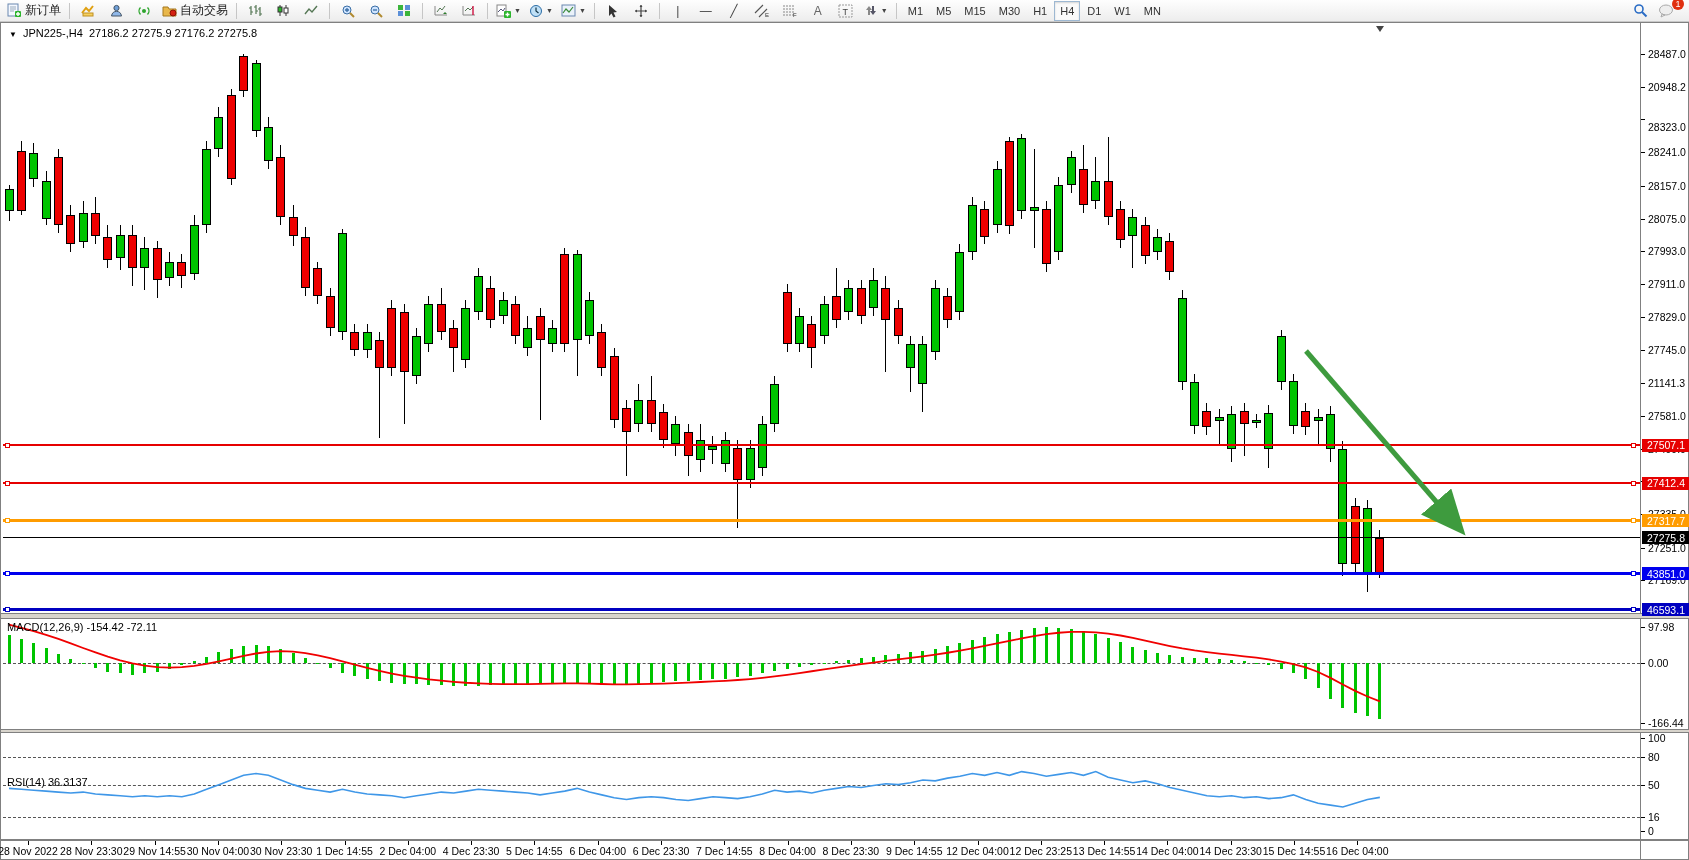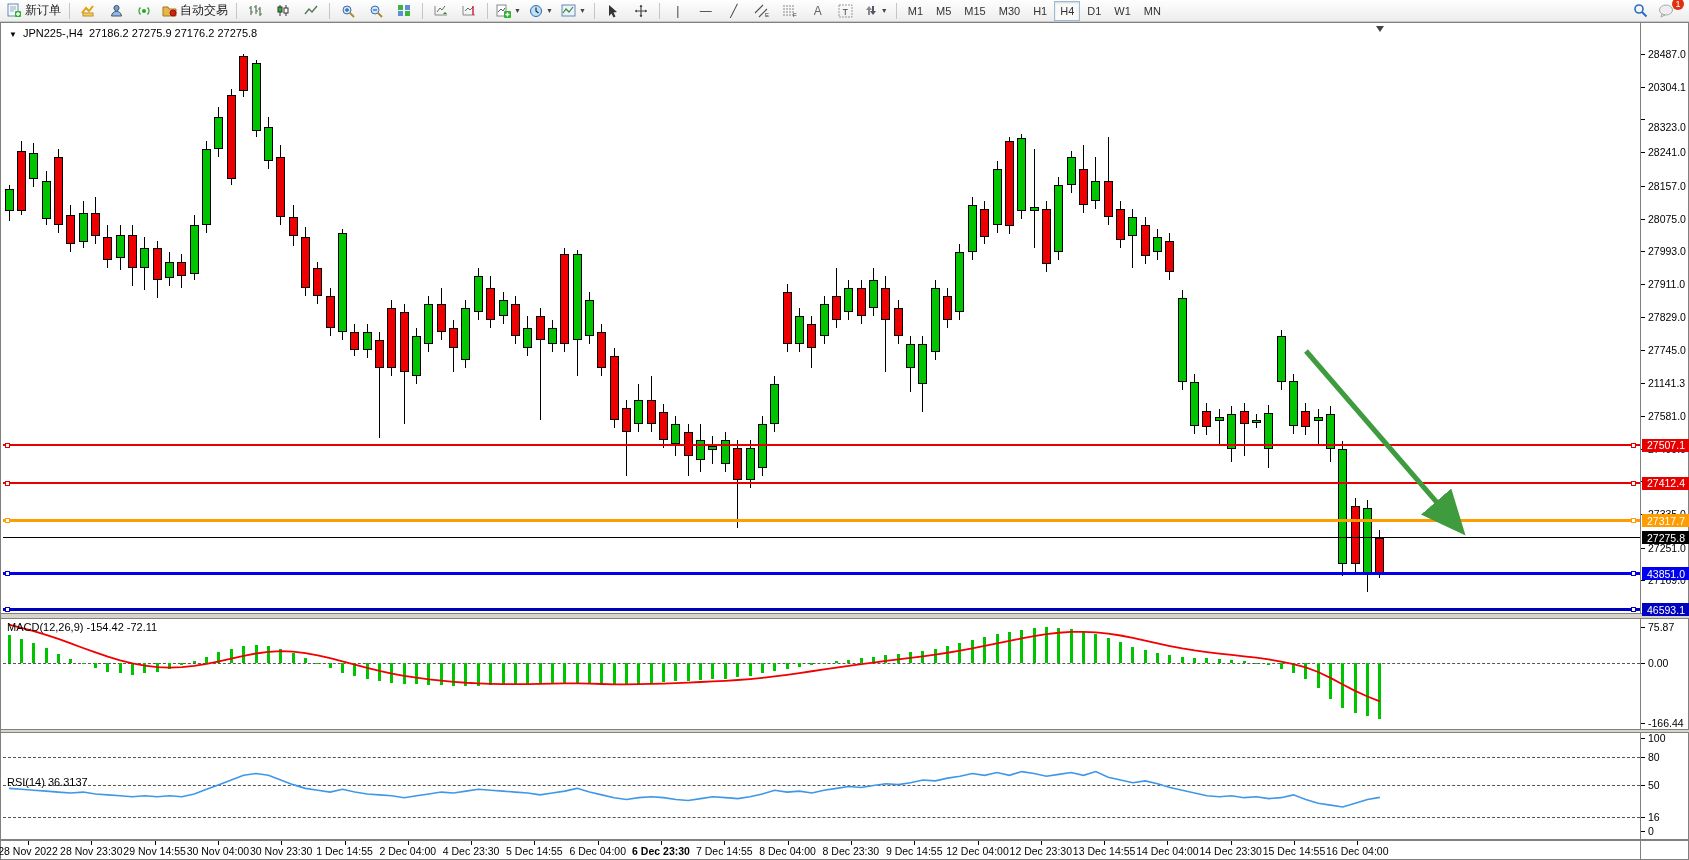--- a/index.html
+++ b/index.html
@@ -481,21 +481,21 @@
     <div id="rsi-panel"></div>
     <div id="time-axis"></div>
     <div id="price-axis"></div>
   <div class="panel-sep" style="top: 590px; height: 6px;"></div>
       <div class="panel-sep" style="top: 706px; height: 4px;"></div>
       <div class="panel-sep" style="top: 816px; height: 2px;"></div>
       <div style="position: absolute; left: 1639px; top: 0px; width: 1px; height: 836px; background: rgb(128, 128, 128); z-index: 20;"></div>
       <div class="tick-dash" style="left: 1640px; top: 31px;"></div>
       <div class="tick-text" style="left: 1647px; top: 25px;">28487.0</div>
       <div class="tick-dash" style="left: 1640px; top: 63.7476px;"></div>
-      <div class="tick-text" style="left: 1647px; top: 57.7476px;">20304.1</div>
+      <div class="tick-text" style="left: 1647px; top: 57.7476px;">20948.2</div>
       <div class="tick-dash" style="left: 1640px; top: 96.4952px;"></div>
       <div class="tick-text" style="left: 1647px; top: 98px;">28323.0</div>
       <div class="tick-dash" style="left: 1640px; top: 129.243px;"></div>
       <div class="tick-text" style="left: 1647px; top: 123.243px;">28241.0</div>
       <div class="tick-dash" style="left: 1640px; top: 162.789px;"></div>
       <div class="tick-text" style="left: 1647px; top: 156.789px;">28157.0</div>
       <div class="tick-dash" style="left: 1640px; top: 195.537px;"></div>
       <div class="tick-text" style="left: 1647px; top: 189.537px;">28075.0</div>
       <div class="tick-dash" style="left: 1640px; top: 228.284px;"></div>
       <div class="tick-text" style="left: 1647px; top: 222.284px;">27993.0</div>
@@ -653,21 +653,21 @@
       <div class="macd-bar" style="left: 1315.6px; top: 639.6px; height: 25.417px; background: rgb(0, 196, 0);"></div>
       <div class="macd-bar" style="left: 1327.95px; top: 639.6px; height: 36.31px; background: rgb(0, 196, 0);"></div>
       <div class="macd-bar" style="left: 1340.3px; top: 639.6px; height: 45.3875px; background: rgb(0, 196, 0);"></div>
       <div class="macd-bar" style="left: 1352.65px; top: 639.6px; height: 50.834px; background: rgb(0, 196, 0);"></div>
       <div class="macd-bar" style="left: 1365px; top: 639.6px; height: 53.7388px; background: rgb(0, 196, 0);"></div>
       <div class="macd-bar" style="left: 1377.35px; top: 639.6px; height: 55.9174px; background: rgb(0, 196, 0);"></div>
       <svg class="overlay" style="left: 0px; top: 596px; width: 1639px; height: 110px;">
         <polyline points="8,5.746825000000058 20.35,8.882193500000085 32.7,12.126600929999995 45.05,15.855468725399987 57.4,19.962215605812048 69.75,24.363708172533393 82.1,28.99510237457605 94.45,33.406409852169304 106.8,37.646049684692116 119.14999999999999,41.35237875405983 131.5,44.48296142816662 143.85,46.68516991396996 156.2,48.08336453289655 168.54999999999998,48.53490033565936 180.9,48.08827826181425 193.25,46.78132904421511 205.6,44.803324654487824 217.95,42.30189723050046 230.29999999999998,39.55196383979046 242.65,36.847841795036516 255,34.49898060012845 267.34999999999997,32.9065148681002 279.7,32.22356559711818 292.05,32.64944916575223 304.4,34.09998634928672 316.75,36.3497533524436 329.09999999999997,39.222919614906004 341.45,42.42257329962672 353.8,45.71712317370884 366.15,48.92592807549295 378.5,51.908087898884446 390.84999999999997,54.55370056112986 403.2,56.7770424376813 415.55,58.671013101391395 427.9,60.30807421908537 440.25,61.66486389088652 452.59999999999997,62.803041834891474 464.95,63.770702631215386 477.3,64.44559605234804 489.65,64.8921309208315 502,65.16054611824859 514.3499999999999,65.21014597223382 526.6999999999999,65.08906985834244 539.05,64.83486648950714 551.4,64.55670586181554 563.75,64.4196225722161 576.1,64.47246160632858 588.4499999999999,64.67344005293626 600.8,64.98996724129029 613.15,65.31674044820647 625.5,65.33197754960099 637.85,65.18409848868885 650.1999999999999,64.90898882117733 662.55,64.53463928051826 674.9,64.08288263880422 687.25,63.5707484582673 699.6,63.0115197974485 711.9499999999999,62.4155574420098 724.3,61.790942804767724 736.65,60.98421538771879 749,60.03544000242073 761.35,58.816103201888154 773.6999999999999,57.38572849747277 786.05,55.79074422802876 798.4,54.0673644978624 810.75,52.243836308332675 823.1,50.34219232049952 835.4499999999999,48.539382009989595 847.8,46.81366196779186 860.15,45.148072334877725 872.5,43.529384421204554 884.85,41.94727984853955 897.1999999999999,40.393710281860876 909.55,38.862398019851526 921.9,37.34844645548412 934.25,35.68827223527762 946.6,33.7542803435166 958.9499999999999,31.606710667942934 971.3,29.292550320995474 983.65,26.84844925037646 996,24.30299441529371 1008.35,21.838247643929094 1020.6999999999999,19.436453162264684 1033.05,17.16364346656644 1045.3999999999999,15.151205903921891 1057.75,13.741268605059076 1070.1,12.961045511946054 1082.45,12.831763499317958 1094.8,13.369979529467969 1107.1499999999999,14.588608032985007 1119.5,16.497722265728385 1131.85,18.945415367268083 1144.2,21.653435986469162 1156.55,24.404748069445873 1168.8999999999999,27.030063494167848 1181.25,29.397337525450894 1193.6,31.40357526985167 1205.95,33.1282047104844 1218.3,34.63317967417777 1230.6499999999999,35.96682414585871 1243,37.32659483376983 1255.35,38.706743970340426 1267.7,40.422316296865574 1280.05,42.55928271155517 1292.3999999999999,45.18470051501299 1304.75,48.43075640171014 1317.1,52.959729993333895 1329.45,58.88878939480048 1341.8,65.5105057279444 1354.1499999999999,71.8736744677966 1366.5,77.47600208488132 1378.85,82.32510962620745" fill="none" stroke="#f00000" stroke-width="1.8"></polyline>
       </svg>
       <div class="tick-dash" style="left: 1640px; top: 604.023px;"></div>
-      <div class="tick-text" style="left: 1647px; top: 598.023px;">75.87</div>
+      <div class="tick-text" style="left: 1647px; top: 598.023px;">97.98</div>
       <div class="tick-dash" style="left: 1640px; top: 639.6px;"></div>
       <div class="tick-text" style="left: 1647px; top: 633.6px;">0.00</div>
       <div class="tick-dash" style="left: 1640px; top: 700.034px;"></div>
       <div class="tick-text" style="left: 1647px; top: 694.034px;">-166.44</div>
       <div class="ind-label" style="top: 753px;">RSI(14) 36.3137</div>
       <div class="dashed-line" style="left: 2px; top: 733.688px; width: 1637px;"></div>
       <div class="dashed-line" style="left: 2px; top: 761.63px; width: 1637px;"></div>
       <div class="dashed-line" style="left: 2px; top: 794.229px; width: 1637px;"></div>
       <div class="tick-dash" style="left: 1640px; top: 715.06px;"></div>
       <div class="tick-text" style="left: 1647px; top: 709.06px;">100</div>
@@ -696,33 +696,33 @@
       <div class="time-label" style="left: 343.5px; top: 822px;">1 Dec 14:55</div>
       <div class="time-tick" style="left: 406.8px; top: 818px;"></div>
       <div class="time-label" style="left: 406.8px; top: 822px;">2 Dec 04:00</div>
       <div class="time-tick" style="left: 470.1px; top: 818px;"></div>
       <div class="time-label" style="left: 470.1px; top: 822px;">4 Dec 23:30</div>
       <div class="time-tick" style="left: 533.4px; top: 818px;"></div>
       <div class="time-label" style="left: 533.4px; top: 822px;">5 Dec 14:55</div>
       <div class="time-tick" style="left: 596.7px; top: 818px;"></div>
       <div class="time-label" style="left: 596.7px; top: 822px;">6 Dec 04:00</div>
       <div class="time-tick" style="left: 660px; top: 818px;"></div>
-      <div class="time-label" style="left: 660px; top: 822px; font-weight: bold;">6 Dec 23:30</div>
+      <div class="time-label" style="left: 660px; top: 822px;">6 Dec 23:30</div>
       <div class="time-tick" style="left: 723.3px; top: 818px;"></div>
       <div class="time-label" style="left: 723.3px; top: 822px;">7 Dec 14:55</div>
       <div class="time-tick" style="left: 786.6px; top: 818px;"></div>
       <div class="time-label" style="left: 786.6px; top: 822px;">8 Dec 04:00</div>
       <div class="time-tick" style="left: 849.9px; top: 818px;"></div>
       <div class="time-label" style="left: 849.9px; top: 822px;">8 Dec 23:30</div>
       <div class="time-tick" style="left: 913.2px; top: 818px;"></div>
       <div class="time-label" style="left: 913.2px; top: 822px;">9 Dec 14:55</div>
       <div class="time-tick" style="left: 976.5px; top: 818px;"></div>
       <div class="time-label" style="left: 976.5px; top: 822px;">12 Dec 04:00</div>
       <div class="time-tick" style="left: 1039.8px; top: 818px;"></div>
-      <div class="time-label" style="left: 1039.8px; top: 822px;">12 Dec 23:30</div>
+      <div class="time-label" style="left: 1039.8px; top: 822px;">12 Dec 23:25</div>
       <div class="time-tick" style="left: 1103.1px; top: 818px;"></div>
       <div class="time-label" style="left: 1103.1px; top: 822px;">13 Dec 14:55</div>
       <div class="time-tick" style="left: 1166.4px; top: 818px;"></div>
       <div class="time-label" style="left: 1166.4px; top: 822px; text-align: right;">14 Dec 04:00</div>
       <div class="time-tick" style="left: 1229.7px; top: 818px;"></div>
       <div class="time-label" style="left: 1229.7px; top: 822px;">14 Dec 23:30</div>
       <div class="time-tick" style="left: 1293px; top: 818px;"></div>
       <div class="time-label" style="left: 1293px; top: 822px;">15 Dec 14:55</div>
       <div class="time-tick" style="left: 1356.3px; top: 818px;"></div>
       <div class="time-label" style="left: 1356.3px; top: 822px;">16 Dec 04:00</div>

